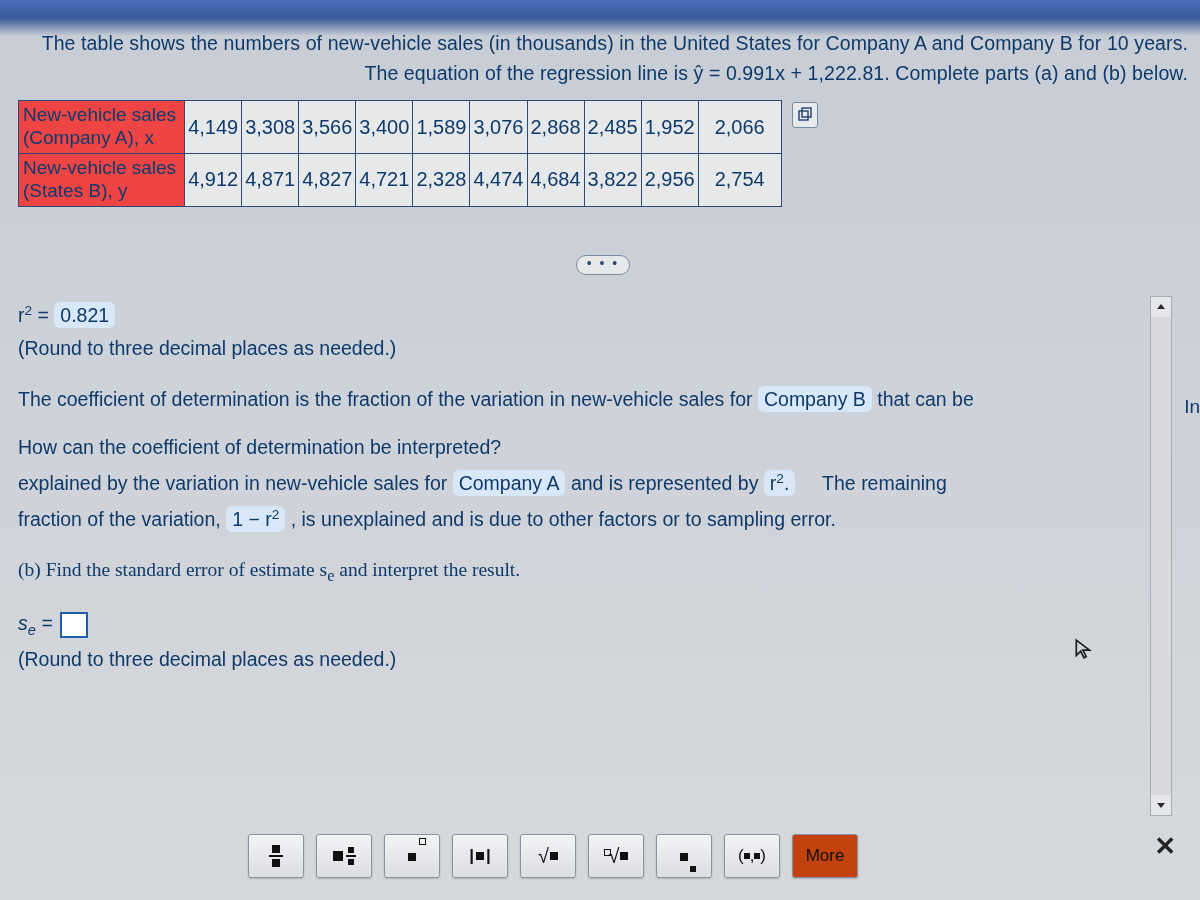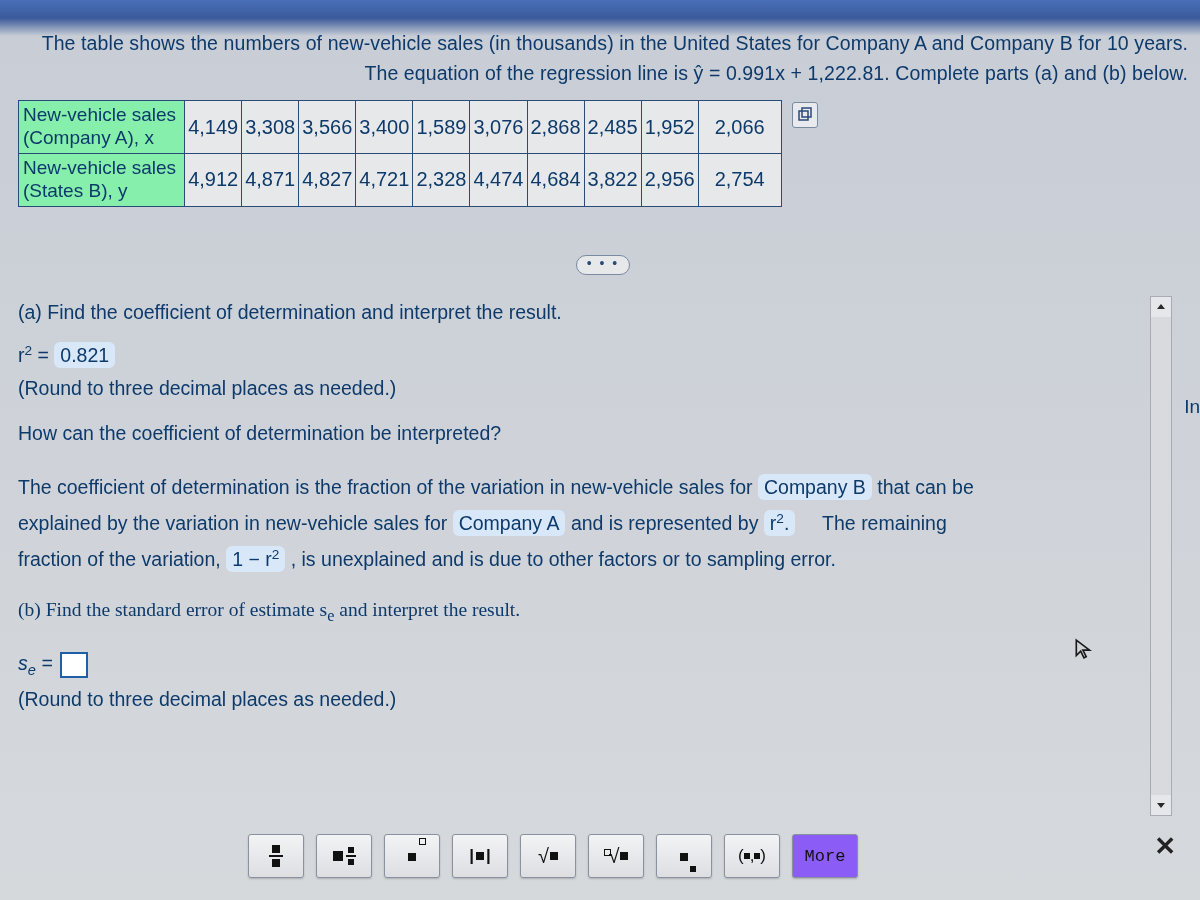--- a/index.html
+++ b/index.html
@@ -27,21 +27,21 @@
     margin-top: 12px;
     font-size: 20px;
   }
   table.data th, table.data td {
     border: 1px solid #2a4a78;
     padding: 2px 4px;
     text-align: left;
     font-weight: normal;
   }
   table.data th {
-    background: #86efac;
+    background: #ef4444;
     padding: 3px 8px 3px 4px;
     white-space: nowrap;
     font-size: 19px;
     line-height: 1.2;
   }
   table.data td.num {
     text-align: center;
     padding: 2px 3px;
     font-size: 20px;
     background: #e6e8ea;
@@ -144,22 +144,21 @@
     display: flex;
     align-items: center; justify-content: center;
     font-size: 17px;
     color: #111;
     cursor: pointer;
     box-shadow: 0 1px 2px rgba(0,0,0,0.2);
   }
   .tool.more {
     width: 66px;
     font-size: 17px;
-    background: #8b5cf6;
-    font-family: Liberation Mono, monospace;
+    background: #c2410c;
   }
   .frac {
     display: inline-flex; flex-direction: column; align-items: center;
     line-height: 0.8; font-size: 11px; font-weight: bold;
   }
   .frac .bar { width: 14px; border-top: 2px solid #111; margin: 2px 0; }
   .mixed { display: flex; align-items: center; gap: 3px; }
   .sq { display:inline-block; width:8px; height:8px; background:#111; }
   .sq-sm { display:inline-block; width:6px; height:6px; background:#111; }
   .sq-o { display:inline-block; width:7px; height:7px; border:1.5px solid #111; }
@@ -212,33 +211,32 @@
       <svg viewBox="0 0 16 16">
           <rect x="2" y="4" width="9" height="9"></rect>
           <rect x="5" y="1" width="9" height="9"></rect>
         </svg>
     </span>
   </div>
 
   <div class="ellipsis-btn">• • •</div>
 
   <div class="section">
-    <div class="tight">(a) Find the coefficient of determination and interpret the result.</div>
     <div style="margin-top:10px;">
       <span class="math">r<sup>2</sup> = </span>
       <span class="ans-inline">0.821</span>
     </div>
     <div class="tight">(Round to three decimal places as needed.)</div>
-    <div style="margin-top:12px;">How can the coefficient of determination be interpreted?</div>
-
     <div style="margin-top:18px;">
       <span>The coefficient of determination is the fraction of the variation in new-vehicle sales for </span>
       <span class="ans-inline">Company B</span>
       <span> that can be</span>
     </div>
+
+    <div style="margin-top:12px;">How can the coefficient of determination be interpreted?</div>
     <div>
       <span>explained by the variation in new-vehicle sales for </span>
       <span class="ans-inline">Company A</span>
       <span> and is represented by </span>
       <span class="ans-inline math">r<sup>2</sup>.</span>
       &nbsp;&nbsp;&nbsp;
       <span>The remaining</span>
     </div>
     <div>
       <span>fraction of the variation, </span>

